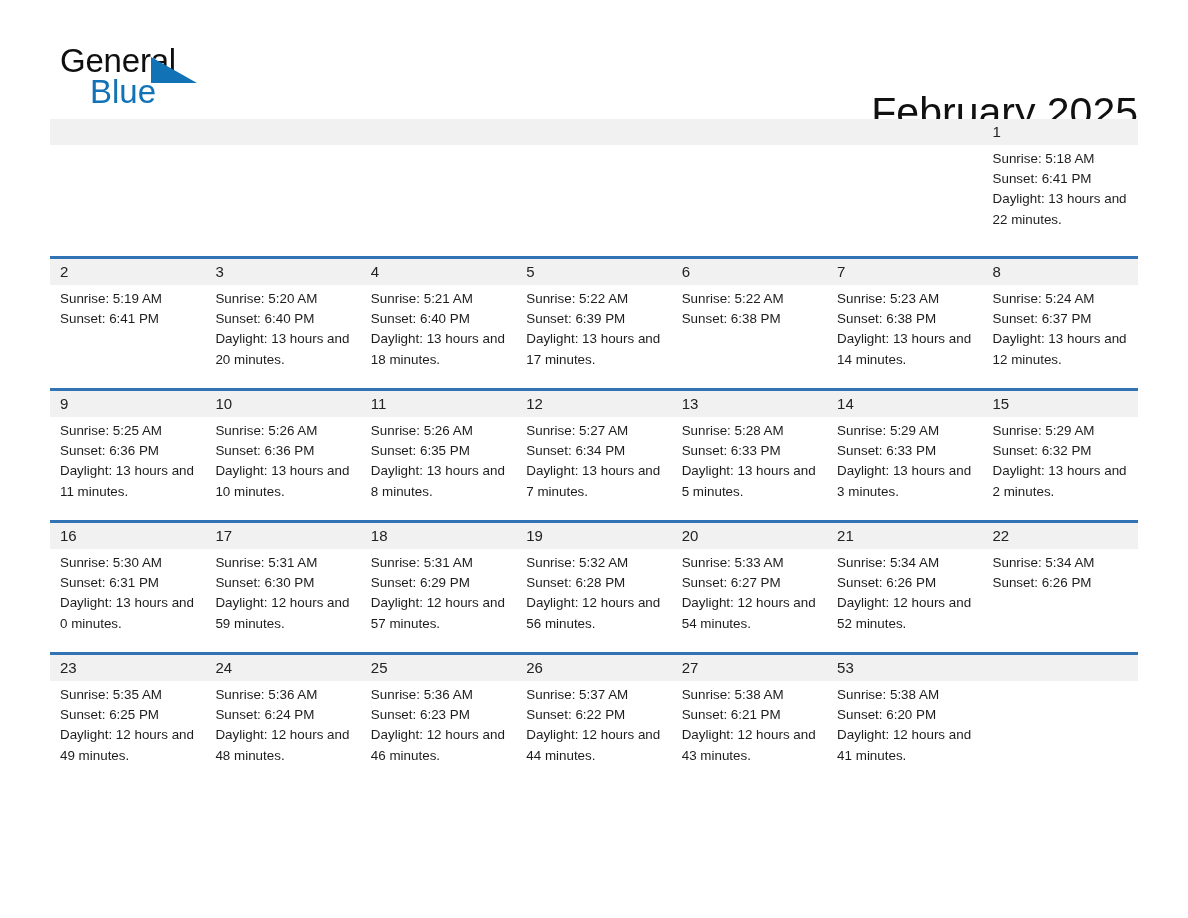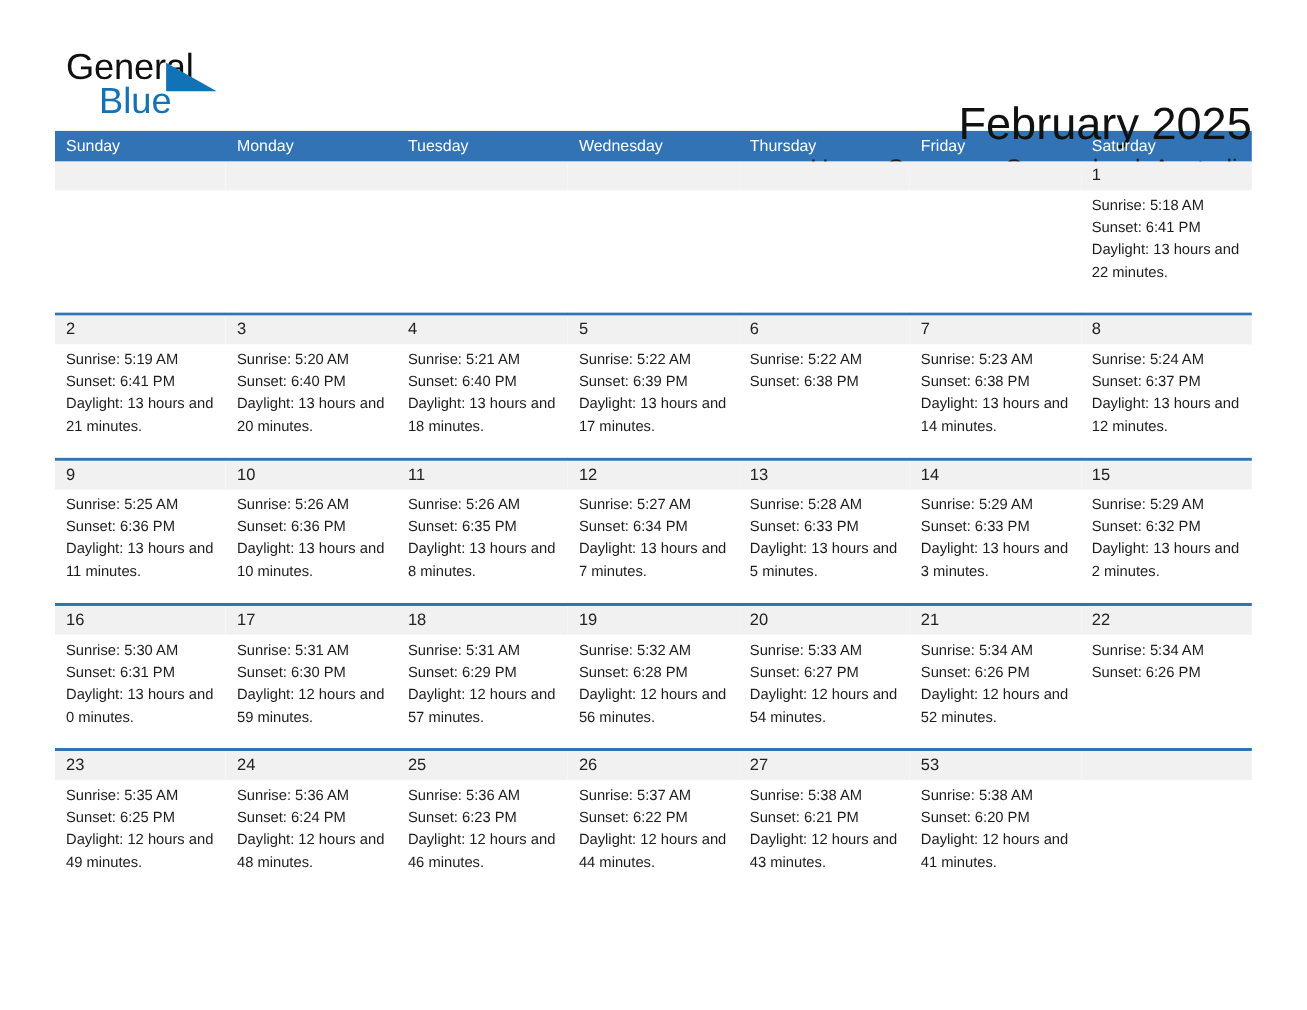--- a/index.html
+++ b/index.html
@@ -164,29 +164,20 @@
     </div>
 
     <div class="titles">
       <div class="month-title">February 2025</div>
       <div class="location">Upper Coomera, Queensland, Australia</div>
     </div>
 
   </div>
 
   <div class="calendar">
-    <div class="dow-row">
-        <div class="dow">Sunday</div>
-        <div class="dow">Monday</div>
-        <div class="dow">Tuesday</div>
-        <div class="dow">Wednesday</div>
-        <div class="dow">Thursday</div>
-        <div class="dow">Friday</div>
-        <div class="dow">Saturday</div>
-      </div>
     <div id="weeks">
         <div class="week first">
           <div class="cell empty">
             <div class="daynum-band"><span class="daynum"></span></div>
           </div>
           <div class="cell empty">
             <div class="daynum-band"><span class="daynum"></span></div>
           </div>
           <div class="cell empty">
             <div class="daynum-band"><span class="daynum"></span></div>
@@ -208,21 +199,20 @@
               <div class="cell-line wrap">Daylight: 13 hours and 22 minutes.</div>
             </div>
           </div>
         </div>
         <div class="week">
           <div class="cell">
             <div class="daynum-band"><span class="daynum">2</span></div>
             <div class="cell-body">
               <div class="cell-line">Sunrise: 5:19 AM</div>
               <div class="cell-line">Sunset: 6:41 PM</div>
-              <div class="cell-line wrap">Daylight: 13 hours and 21 minutes.</div>
             </div>
           </div>
           <div class="cell">
             <div class="daynum-band"><span class="daynum">3</span></div>
             <div class="cell-body">
               <div class="cell-line">Sunrise: 5:20 AM</div>
               <div class="cell-line">Sunset: 6:40 PM</div>
               <div class="cell-line wrap">Daylight: 13 hours and 20 minutes.</div>
             </div>
           </div>

